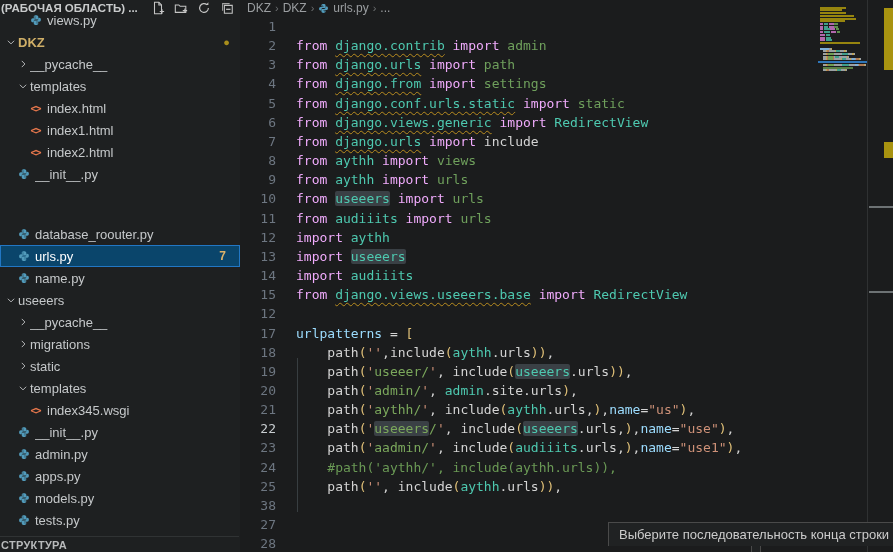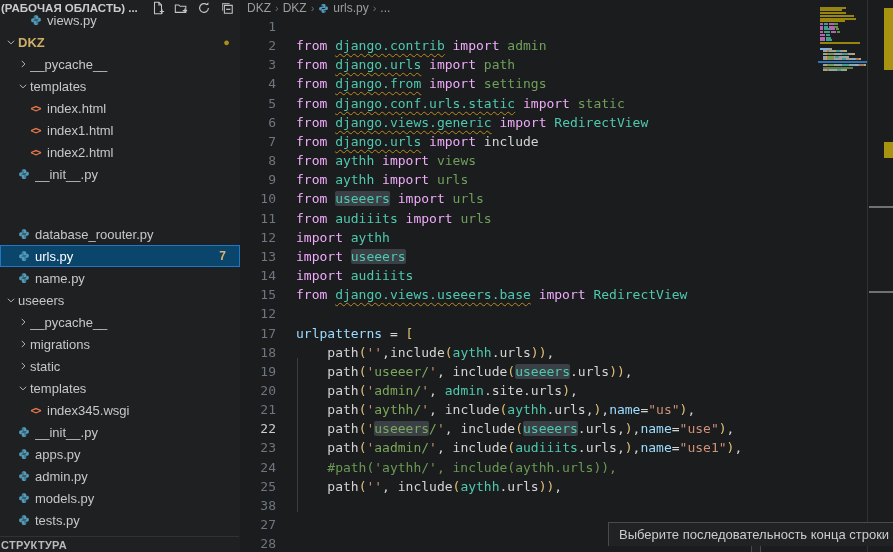--- a/index.html
+++ b/index.html
@@ -202,30 +202,30 @@
           </span>
           <span class="lbl">__init__.py</span>
         </div>
         <div class="tree-row" style="padding-left: 16px;">
           <span class="fi">
             <svg width="12" height="12" viewBox="0 0 16 16" fill="#519aba">
               <path d="M8 1.5c-1.9 0-3 .7-3 2V5h3v.8H3.8C2.2 5.8 1.5 7 1.5 8.5S2.2 11 3.8 11H5V9.3C5 8 6 7.2 7.3 7.2H11V3.5c0-1.3-1.1-2-3-2zM6.6 2.6a.6.6 0 110 1.2.6.6 0 010-1.2z"></path>
               <path d="M8 14.5c1.9 0 3-.7 3-2V11H8v-.8h4.2c1.6 0 2.3-1.2 2.3-2.7S13.8 5 12.2 5H11v1.7C11 8 10 8.8 8.7 8.8H5v3.7c0 1.3 1.1 2 3 2zm1.4-1.1a.6.6 0 110-1.2.6.6 0 010 1.2z"></path>
             </svg>
           </span>
+          <span class="lbl">admin.py</span>
+        </div>
+        <div class="tree-row" style="padding-left: 16px;">
+          <span class="fi">
+            <svg width="12" height="12" viewBox="0 0 16 16" fill="#519aba">
+              <path d="M8 1.5c-1.9 0-3 .7-3 2V5h3v.8H3.8C2.2 5.8 1.5 7 1.5 8.5S2.2 11 3.8 11H5V9.3C5 8 6 7.2 7.3 7.2H11V3.5c0-1.3-1.1-2-3-2zM6.6 2.6a.6.6 0 110 1.2.6.6 0 010-1.2z"></path>
+              <path d="M8 14.5c1.9 0 3-.7 3-2V11H8v-.8h4.2c1.6 0 2.3-1.2 2.3-2.7S13.8 5 12.2 5H11v1.7C11 8 10 8.8 8.7 8.8H5v3.7c0 1.3 1.1 2 3 2zm1.4-1.1a.6.6 0 110-1.2.6.6 0 010 1.2z"></path>
+            </svg>
+          </span>
           <span class="lbl">apps.py</span>
-        </div>
-        <div class="tree-row" style="padding-left: 16px;">
-          <span class="fi">
-            <svg width="12" height="12" viewBox="0 0 16 16" fill="#519aba">
-              <path d="M8 1.5c-1.9 0-3 .7-3 2V5h3v.8H3.8C2.2 5.8 1.5 7 1.5 8.5S2.2 11 3.8 11H5V9.3C5 8 6 7.2 7.3 7.2H11V3.5c0-1.3-1.1-2-3-2zM6.6 2.6a.6.6 0 110 1.2.6.6 0 010-1.2z"></path>
-              <path d="M8 14.5c1.9 0 3-.7 3-2V11H8v-.8h4.2c1.6 0 2.3-1.2 2.3-2.7S13.8 5 12.2 5H11v1.7C11 8 10 8.8 8.7 8.8H5v3.7c0 1.3 1.1 2 3 2zm1.4-1.1a.6.6 0 110-1.2.6.6 0 010 1.2z"></path>
-            </svg>
-          </span>
-          <span class="lbl">admin.py</span>
         </div>
         <div class="tree-row" style="padding-left: 16px;">
           <span class="fi">
             <svg width="12" height="12" viewBox="0 0 16 16" fill="#519aba">
               <path d="M8 1.5c-1.9 0-3 .7-3 2V5h3v.8H3.8C2.2 5.8 1.5 7 1.5 8.5S2.2 11 3.8 11H5V9.3C5 8 6 7.2 7.3 7.2H11V3.5c0-1.3-1.1-2-3-2zM6.6 2.6a.6.6 0 110 1.2.6.6 0 010-1.2z"></path>
               <path d="M8 14.5c1.9 0 3-.7 3-2V11H8v-.8h4.2c1.6 0 2.3-1.2 2.3-2.7S13.8 5 12.2 5H11v1.7C11 8 10 8.8 8.7 8.8H5v3.7c0 1.3 1.1 2 3 2zm1.4-1.1a.6.6 0 110-1.2.6.6 0 010 1.2z"></path>
             </svg>
           </span>
           <span class="lbl">models.py</span>
         </div>

